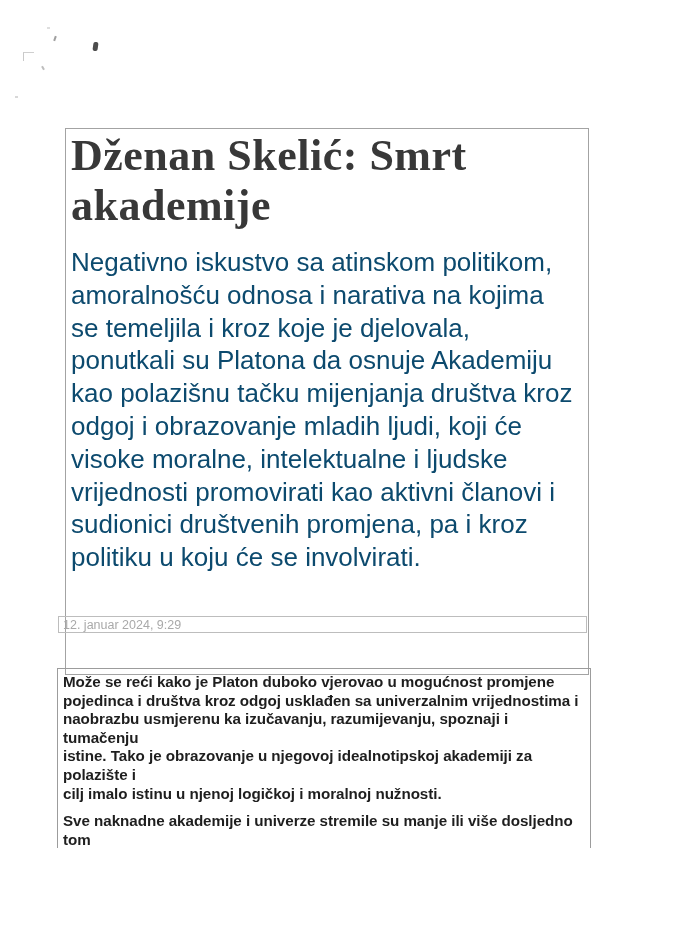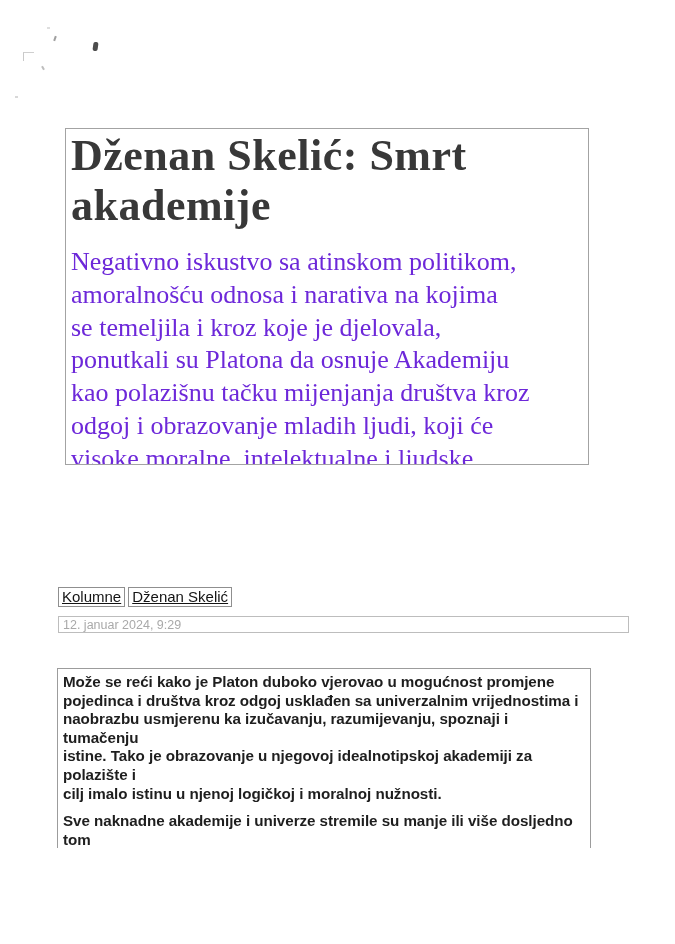--- a/index.html
+++ b/index.html
@@ -22,42 +22,41 @@
   .a-apos   { left: 54px; top: 36px;  width: 2px; height: 5px; background: #9f9f9f; transform: rotate(20deg); }
   .a-corner { left: 23px; top: 52px;  width: 10px; height: 8px; border-left: 1px solid #c9c9c9; border-top: 1px solid #cfcfcf; }
   .a-tick   { left: 42px; top: 66px;  width: 2px; height: 4px; background: #bdbdbd; transform: rotate(-30deg); }
   .a-dot1   { left: 15px; top: 96px;  width: 3px; height: 2px; background: #d8d8d8; }
   .a-dot2   { left: 47px; top: 27px;  width: 3px; height: 2px; background: #dedede; }
 
   
   .head-box {
     position: absolute;
     left: 65px; top: 128px;
-    width: 524px; height: 337px;
+    width: 524px; height: 547px;
     border: 1px solid #a3a3a3;
     box-sizing: border-box;
     padding: 2px 6px 6px 5px;
     overflow: hidden;
   }
   .title {
     margin: 0;
     font-family: "Liberation Serif", serif;
     font-weight: 700;
     font-size: 44px;
     line-height: 50px;
     letter-spacing: 0.5px;
     color: #383838;
   }
   .lead {
     margin-top: 15px;
     font-size: 26px;
     line-height: 32.8px;
-    color: #6d28d9;
+    color: #0c4a6e;
     white-space: pre-line;
-    font-family: Liberation Serif, serif;
   }
 
   
   .tag-row {
     position: absolute;
     left: 58px; top: 587px;
     display: flex;
     gap: 3px;
   }
   .tag {
@@ -70,21 +69,21 @@
     color: #141414;
     text-decoration: underline;
     background: #ffffff;
     cursor: pointer;
   }
 
   
   .date-box {
     position: absolute;
     left: 58px; top: 616px;
-    width: 571px; height: 17px;
+    width: 529px; height: 17px;
     border: 1px solid #bdbdbd;
     box-sizing: border-box;
     padding: 1px 0 0 4px;
     font-size: 12.5px;
     color: #a9a9a9;
     overflow: hidden;
   }
 
   
   .body-box {
@@ -126,24 +125,20 @@
 se temeljila i kroz koje je djelovala,
 ponutkali su Platona da osnuje Akademiju
 kao polazišnu tačku mijenjanja društva kroz
 odgoj i obrazovanje mladih ljudi, koji će
 visoke moralne, intelektualne i ljudske
 vrijednosti promovirati kao aktivni članovi i
 sudionici društvenih promjena, pa i kroz
 politiku u koju će se involvirati.</div>
   </div>
 
-  <div class="tag-row">
-    <a class="tag">Kolumne</a>
-    <a class="tag">Dženan Skelić</a>
-  </div>
 
   <div class="date-box">
     <span>12. januar 2024, 9:29</span>
   </div>
 
   <div class="body-box">
     <p>Može se reći kako je Platon duboko vjerovao u mogućnost promjene
 pojedinca i društva kroz odgoj usklađen sa univerzalnim vrijednostima i
 naobrazbu usmjerenu ka izučavanju, razumijevanju, spoznaji i tumačenju
 istine. Tako je obrazovanje u njegovoj idealnotipskoj akademiji za polazište i

